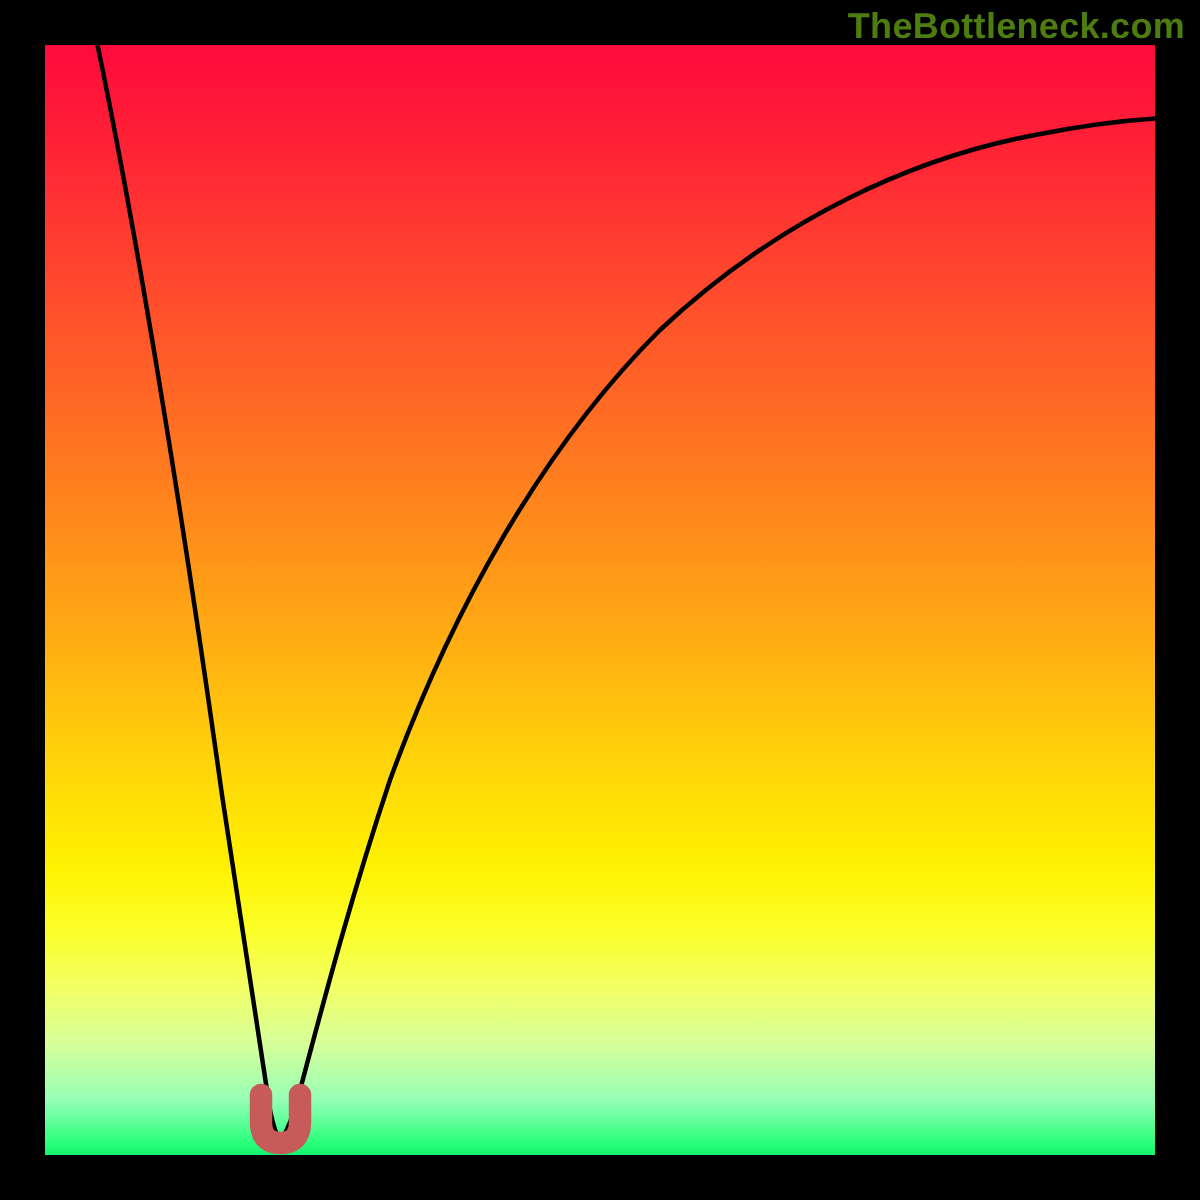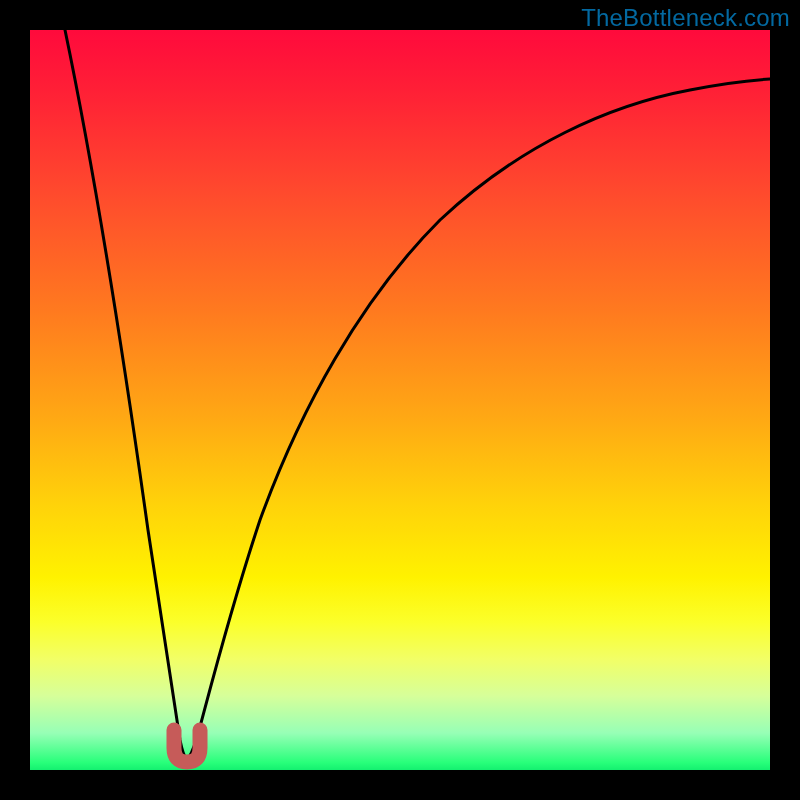--- a/index.html
+++ b/index.html
@@ -46,23 +46,23 @@
     position: absolute;
     left: 0;
     top: 0;
     width: 740px;
     height: 740px;
   }
   .watermark {
     position: absolute;
     top: 4px;
     right: 10px;
-    color: #0369a1;
+    color: #4d7c0f;
     font-size: 24px;
-    font-weight: 400;
+    font-weight: 700;
     letter-spacing: 0.2px;
   }
   .hidden-label {
     position: absolute;
     left: -9999px;
   }
 </style>
 </head>
 <body>
 

